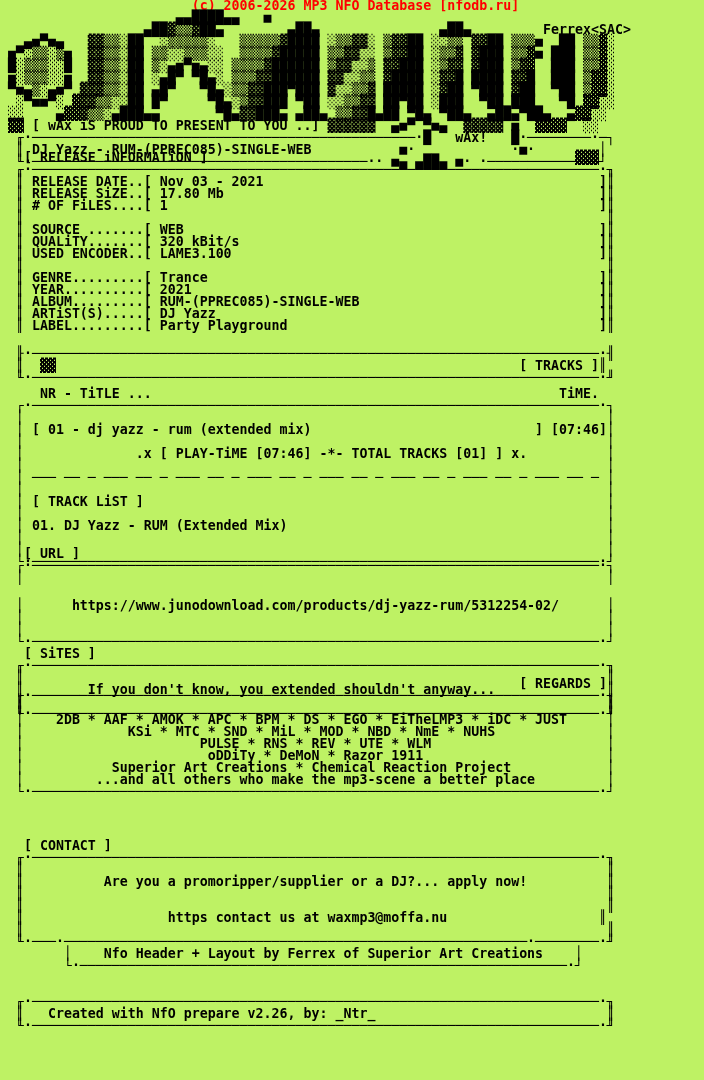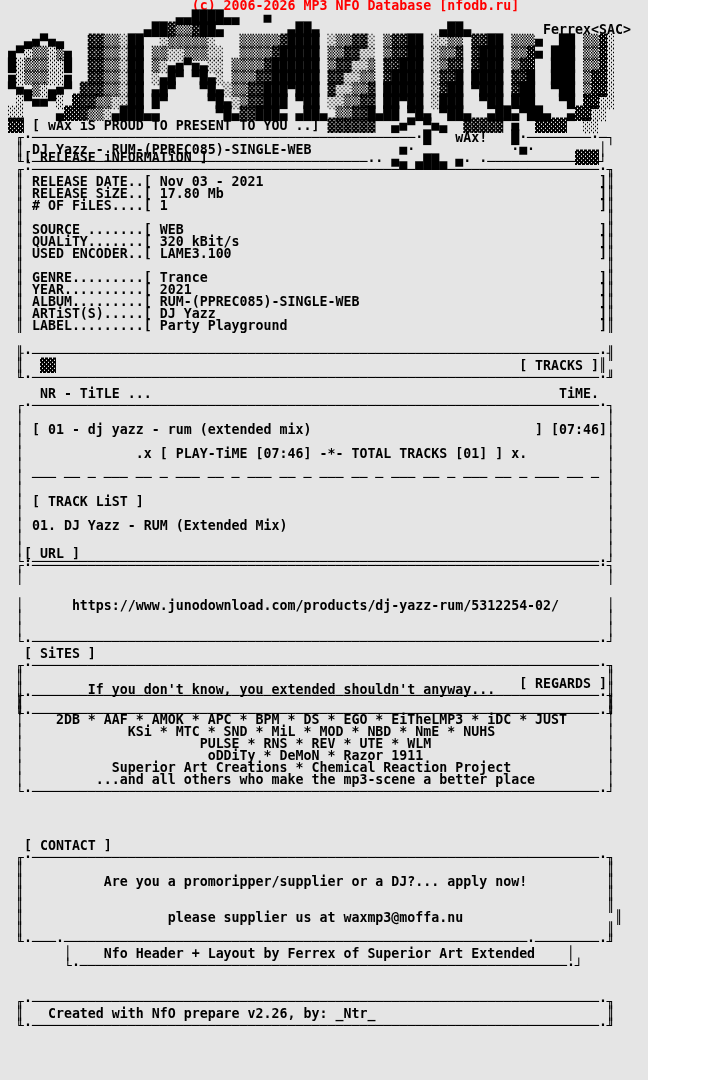--- a/index.html
+++ b/index.html
@@ -1,16 +1,16 @@
 <!DOCTYPE html>
 <html><head>
 <meta charset="utf-8">
 <style>
   html,body{margin:0;padding:0;background:#ffffff;}
-  #screen{position:relative;width:648px;height:1080px;background:#e5e5e5;overflow:hidden;}
+  #screen{position:relative;width:704px;height:1080px;background:#bef264;overflow:hidden;}
   pre.nfo{
     margin:0;position:absolute;left:0;top:0;
     font-family:"DejaVu Sans Mono",monospace;
     font-weight:bold;
     font-size:13.28px;
     line-height:12px;
     white-space:pre;
     color:#000000;
     letter-spacing:0;
   }
@@ -89,21 +89,21 @@
   │                       oDDiTy * DeMoN * Razor 1911                       │
   │           Superior Art Creations * Chemical Reaction Project            │
   │         ...and all others who make the mp3-scene a better place         │
   └·───────────────────────────────────────────────────────────────────────·┘</pre>
   <pre class="nfo" style="top:840px">   [ CONTACT ]
   ╓·───────────────────────────────────────────────────────────────────────·╖
   ║                                                                         ║
   ║          Are you a promoripper/supplier or a DJ?... apply now!          ║
   ║                                                                         ║
   ║                                                                         ║
-  ║                  please supplier us at waxmp3@moffa.nu                   ║
+  ║                  https contact us at waxmp3@moffa.nu                   ║
   ║                                                                         ║
   ╙·───·──────────────────────────────────────────────────────────·────────·╜</pre>
-  <pre class="nfo" style="top:948px">        │    Nfo Header + Layout by Ferrex of Superior Art Extended    │
+  <pre class="nfo" style="top:948px">        │    Nfo Header + Layout by Ferrex of Superior Art Creations    │
         └·─────────────────────────────────────────────────────────────·┘</pre>
   <pre class="nfo" style="top:996px">  ╓·───────────────────────────────────────────────────────────────────────·╖
   ║   Created with NfO prepare v2.26, by: _Ntr_                             ║
   ╙·───────────────────────────────────────────────────────────────────────·╜</pre>
 </div>
 
 </body></html>

